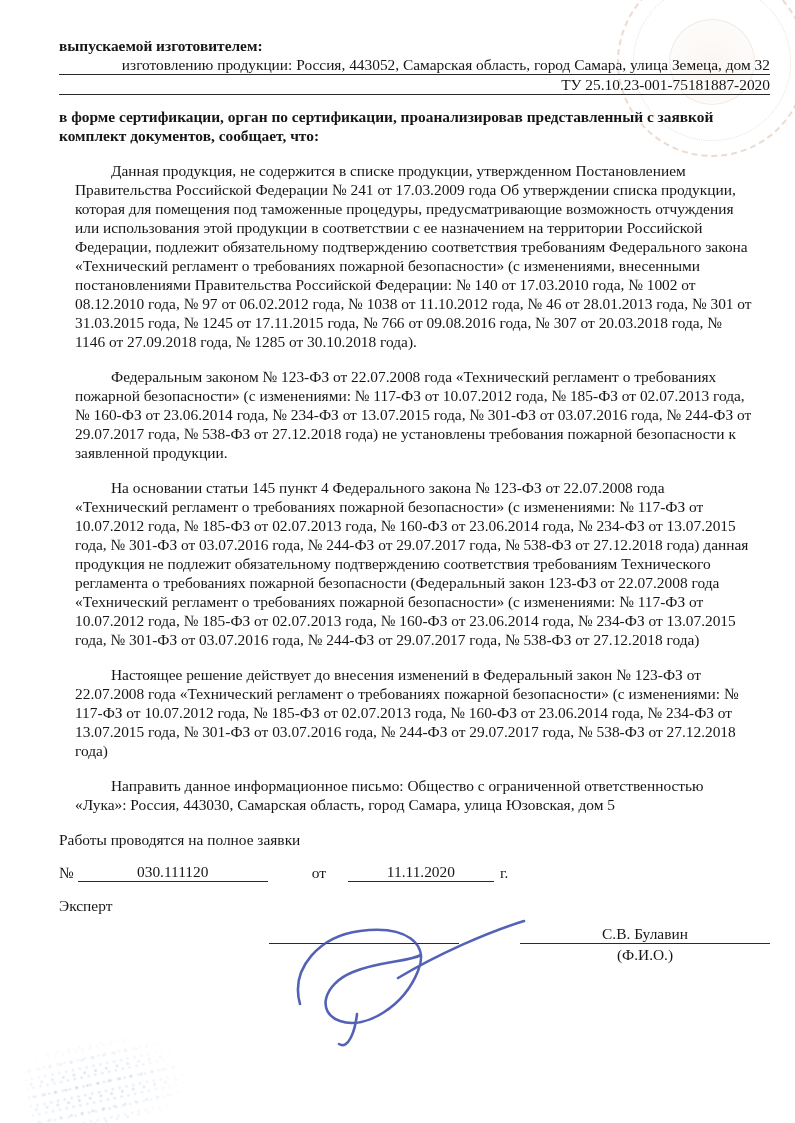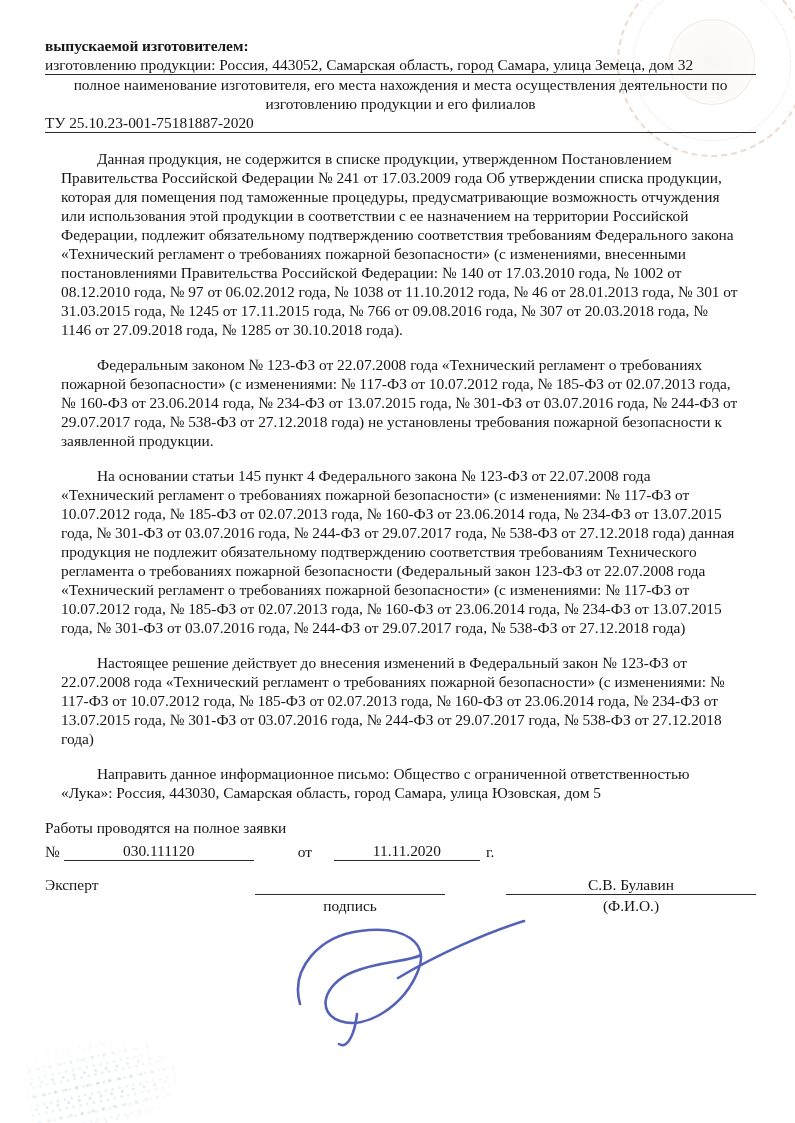--- a/index.html
+++ b/index.html
@@ -5,42 +5,42 @@
   html,body{margin:0;padding:0;}
   body{
     width:795px;height:1123px;
     background:#ffffff;
     font-family:"Liberation Serif","DejaVu Serif",serif;
     font-size:15.4px;line-height:19px;color:#161616;
     position:relative;overflow:hidden;
     -webkit-font-smoothing:antialiased;
   }
   .page{position:relative;width:795px;height:1123px;}
-  .content{position:absolute;left:45px;top:36px;width:711px;z-index:1;}
+  .content{position:absolute;left:59px;top:36px;width:711px;z-index:1;}
   .b{font-weight:bold;}
-  .rule-under{border-bottom:1.4px solid #2a2a2a;}
+  .rule-under{border-bottom:1.4px solid #2a2a2a;text-align:right;}
   .caption{text-align:center;}
   p.para{margin:16px;text-indent:36px;}
   p.para.gap{margin-top:5px;}
   .heading{margin-top:12px;}
   .works{margin-top:12px;}
 
   
-  .app-row{margin-top:4px;white-space:nowrap;}
+  .app-row{margin-top:13px;white-space:nowrap;}
   .app-row .fld{display:inline-block;border-bottom:1.4px solid #2a2a2a;text-align:center;vertical-align:bottom;}
   .app-row .f1{width:190px;margin-left:4px;}
   .app-row .f2{width:146px;margin-left:22px;}
   .app-row .ot{margin-left:44px;}
   .app-row .g{margin-left:6px;}
 
   
   .sig-row{display:flex;align-items:flex-start;margin-top:14px;}
   .sig-row .expert{width:60px;font-family:Liberation Serif, serif;}
   .sigcol{text-align:center;}
-  .sigcol .over{height:19px;border-bottom:1.4px solid #2a2a2a;}
+  .sigcol .over{height:19px;border-bottom:1.4px solid #2a2a2a;margin-top:28px;}
   .sigcol .cap{padding-top:1px;}
   .sigcol.c{width:190px;margin-left:150px;}
   .sigcol.r{width:250px;margin-left:61px;}
 
   
   .stamp{position:absolute;left:617px;top:-33px;width:190px;height:190px;z-index:0;}
   .stamp .ring{position:absolute;border-radius:50%;}
   .stamp .r1{inset:0;border:2px dashed rgba(200,150,118,0.34);}
   .stamp .r2{inset:16px;border:1.5px dotted rgba(200,150,118,0.30);}
   .stamp .r3{inset:52px;border:1.5px solid rgba(200,150,118,0.20);
@@ -71,42 +71,41 @@
   <div class="stamp">
     <div class="ring r1"></div>
     <div class="ring r2"></div>
     <div class="ring r3"></div>
   </div>
 
   <div class="content">
 
     <div class="b">выпускаемой изготовителем:</div>
     <div class="rule-under">изготовлению продукции: Россия, 443052, Самарская область, город Самара, улица Земеца, дом 32</div>
-    <div class="caption">полное наименование изготовителя, его места нахождения и места осуществления деятельности по изготовлению продукции и его филиалов</div>
 
     <div class="rule-under">ТУ 25.10.23-001-75181887-2020</div>
 
+    <div class="b heading">в форме сертификации, орган по сертификации, проанализировав представленный с заявкой комплект документов, сообщает, что:</div>
 
     <p class="para">Данная продукция, не содержится в списке продукции, утвержденном Постановлением Правительства Российской Федерации № 241 от 17.03.2009 года Об утверждении списка продукции, которая для помещения под таможенные процедуры, предусматривающие возможность отчуждения или использования этой продукции в соответствии с ее назначением на территории Российской Федерации, подлежит обязательному подтверждению соответствия требованиям Федерального закона «Технический регламент о требованиях пожарной безопасности» (с изменениями, внесенными постановлениями Правительства Российской Федерации: № 140 от 17.03.2010 года, № 1002 от 08.12.2010 года, № 97 от 06.02.2012 года, № 1038 от 11.10.2012 года, № 46 от 28.01.2013 года, № 301 от 31.03.2015 года, № 1245 от 17.11.2015 года, № 766 от 09.08.2016 года, № 307 от 20.03.2018 года, № 1146 от 27.09.2018 года, № 1285 от 30.10.2018 года).</p>
     <p class="para">Федеральным законом № 123-ФЗ от 22.07.2008 года «Технический регламент о требованиях пожарной безопасности» (с изменениями: № 117-ФЗ от 10.07.2012 года, № 185-ФЗ от 02.07.2013 года, № 160-ФЗ от 23.06.2014 года, № 234-ФЗ от 13.07.2015 года, № 301-ФЗ от 03.07.2016 года, № 244-ФЗ от 29.07.2017 года, № 538-ФЗ от 27.12.2018 года) не установлены требования пожарной безопасности к заявленной продукции.</p>
     <p class="para">На основании статьи 145 пункт 4 Федерального закона № 123-ФЗ от 22.07.2008 года «Технический регламент о требованиях пожарной безопасности» (с изменениями: № 117-ФЗ от 10.07.2012 года, № 185-ФЗ от 02.07.2013 года, № 160-ФЗ от 23.06.2014 года, № 234-ФЗ от 13.07.2015 года, № 301-ФЗ от 03.07.2016 года, № 244-ФЗ от 29.07.2017 года, № 538-ФЗ от 27.12.2018 года) данная продукция не подлежит обязательному подтверждению соответствия требованиям Технического регламента о требованиях пожарной безопасности (Федеральный закон 123-ФЗ от 22.07.2008 года «Технический регламент о требованиях пожарной безопасности» (с изменениями: № 117-ФЗ от 10.07.2012 года, № 185-ФЗ от 02.07.2013 года, № 160-ФЗ от 23.06.2014 года, № 234-ФЗ от 13.07.2015 года, № 301-ФЗ от 03.07.2016 года, № 244-ФЗ от 29.07.2017 года, № 538-ФЗ от 27.12.2018 года)</p>
     <p class="para gap">Настоящее решение действует до внесения изменений в Федеральный закон № 123-ФЗ от 22.07.2008 года «Технический регламент о требованиях пожарной безопасности» (с изменениями: № 117-ФЗ от 10.07.2012 года, № 185-ФЗ от 02.07.2013 года, № 160-ФЗ от 23.06.2014 года, № 234-ФЗ от 13.07.2015 года, № 301-ФЗ от 03.07.2016 года, № 244-ФЗ от 29.07.2017 года, № 538-ФЗ от 27.12.2018 года)</p>
     <p class="para">Направить данное информационное письмо: Общество с ограниченной ответственностью «Лука»: Россия, 443030, Самарская область, город Самара, улица Юзовская, дом 5</p>
 
     <div class="works">Работы проводятся на полное заявки</div>
 
     <div class="app-row">
       <span>№</span><span class="fld f1"><span>030.111120</span></span><span class="ot">от</span><span class="fld f2"><span>11.11.2020</span></span><span class="g">г.</span>
     </div>
 
     <div class="sig-row">
       <div class="expert">Эксперт</div>
       <div class="sigcol c">
         <div class="over"></div>
-        <div class="cap">подпись</div>
       </div>
       <div class="sigcol r">
         <div class="over">С.В. Булавин</div>
         <div class="cap">(Ф.И.О.)</div>
       </div>
     </div>
 
   </div>
 
   <svg class="signature" width="265" height="140" viewBox="0 0 265 140" xmlns="http://www.w3.org/2000/svg">

